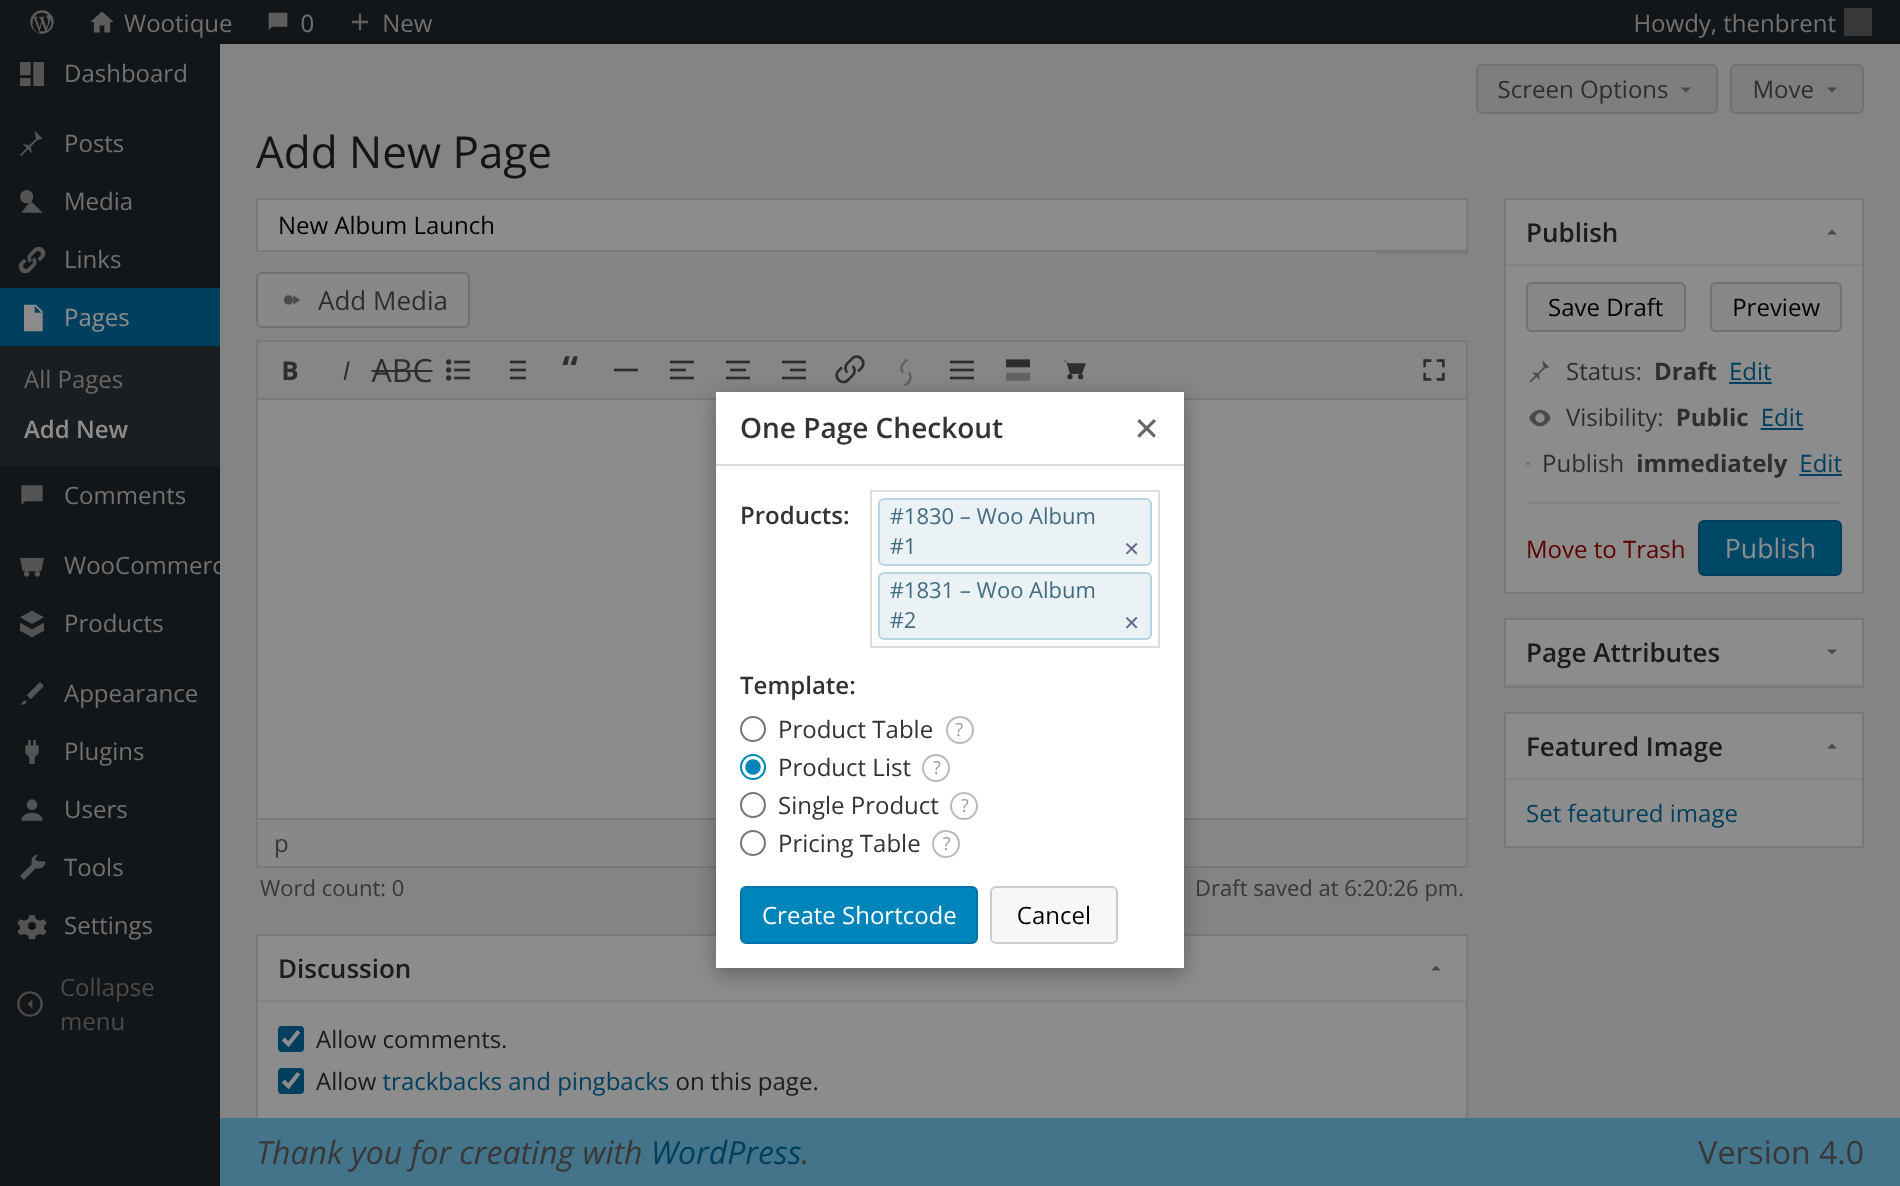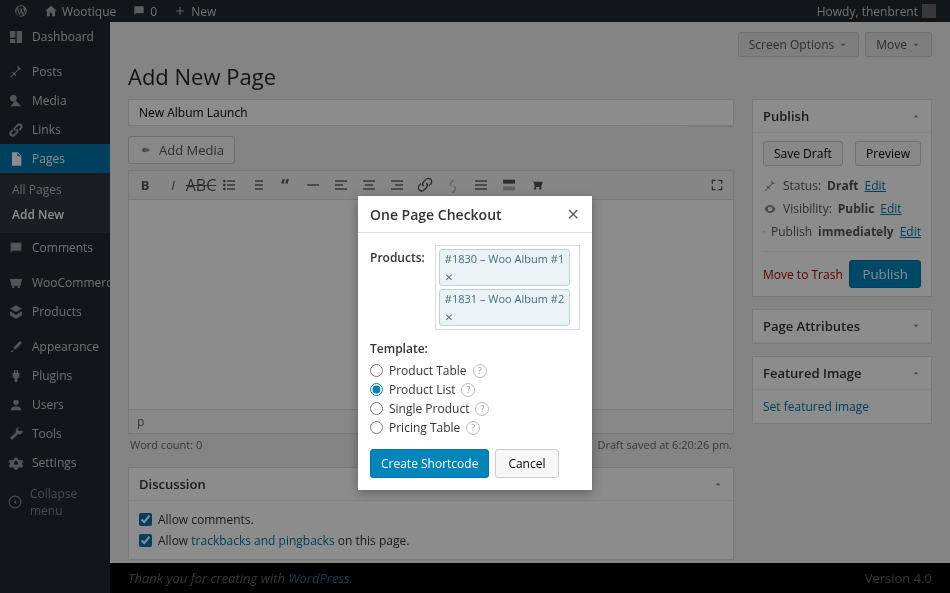--- a/index.html
+++ b/index.html
@@ -62,34 +62,34 @@
 .trash-row { display:flex; justify-content:space-between; align-items:center; padding:8px 0 0 0; border-top:1px solid #eee; margin-top:8px;}
 .trash-link { color:#a00; cursor:pointer; }
 .publish-btn { background:#0085ba; color:#fff; border:1px solid #0073aa; padding:4px 12px; border-radius:3px; cursor:pointer;}
 .link { color:#0073aa; cursor:pointer;}
 
 
 .discussion .mb-body label { display:flex; align-items:center; gap:6px; padding:2px 0;}
 .discussion input[type=checkbox]{accent-color:#0073aa;}
 
 
-.footer { position:absolute; bottom:0; left:110px; right:0; padding:6px 18px; display:flex; justify-content:space-between; font-size:13px; color:#666; font-style:italic; background:#000000;}
+.footer { position:absolute; bottom:0; left:110px; right:0; padding:6px 18px; display:flex; justify-content:space-between; font-size:16px; color:#666; font-style:italic; background:#7dd3fc;}
 .footer .version { font-style:normal;}
 
 
 .overlay { position:absolute; inset:0; background:rgba(0,0,0,0.45); display:flex; align-items:flex-start; justify-content:center; padding-top:196px;}
 .modal { width:234px; background:#fff; box-shadow:0 3px 10px rgba(0,0,0,0.3);}
 .modal-header { padding:7px 12px; border-bottom:1px solid #ddd; display:flex; justify-content:space-between; align-items:center;}
 .modal-title { font-size:14px; font-weight:600; color:#333;}
 .modal-close { cursor:pointer; font-size:16px; color:#666;}
 .modal-body { padding:12px 12px 12px 12px; font-size:12px;}
 .field-row { display:flex; align-items:flex-start; gap:10px; margin-bottom:10px;}
 .field-label { font-weight:600; padding-top:4px;}
 .chips { border:1px solid #ddd; padding:3px; flex:1; display:flex; flex-wrap:wrap; gap:3px;}
-.chip { background:#eaf2f5; border:1px solid #b8d4e0; border-radius:3px; padding:1px 5px; font-size:11px; display:flex; align-items:flex-start; gap:4px; color:#446c80;flex-direction:column;}
+.chip { background:#eaf2f5; border:1px solid #b8d4e0; border-radius:3px; padding:1px 5px; font-size:11px; display:flex; align-items:flex-end; gap:4px; color:#446c80;}
 .chip .remove { cursor:pointer; font-size:10px; color:#668;}
 .tpl-label { font-weight:600; display:block; margin-bottom:4px;}
 .radio-row { display:flex; align-items:center; gap:6px; padding:1px 0;}
 .radio-row input[type=radio]{accent-color:#0085ba;}
 .help-icon { width:14px; height:14px; border:1px solid #bbb; border-radius:50%; display:inline-flex; align-items:center; justify-content:center; font-size:9px; color:#999; cursor:pointer;}
 .modal-actions { display:flex; gap:6px; margin-top:12px;}
 .btn-primary { background:#0085ba; color:#fff; border:1px solid #0073aa; padding:5px 10px; border-radius:3px; cursor:pointer; font-size:12px;}
 .btn-secondary { background:#f7f7f7; border:1px solid #ccc; padding:5px 12px; border-radius:3px; cursor:pointer; font-size:12px;}
 
 .caret-down{width:10px;height:10px;fill:#888;}

